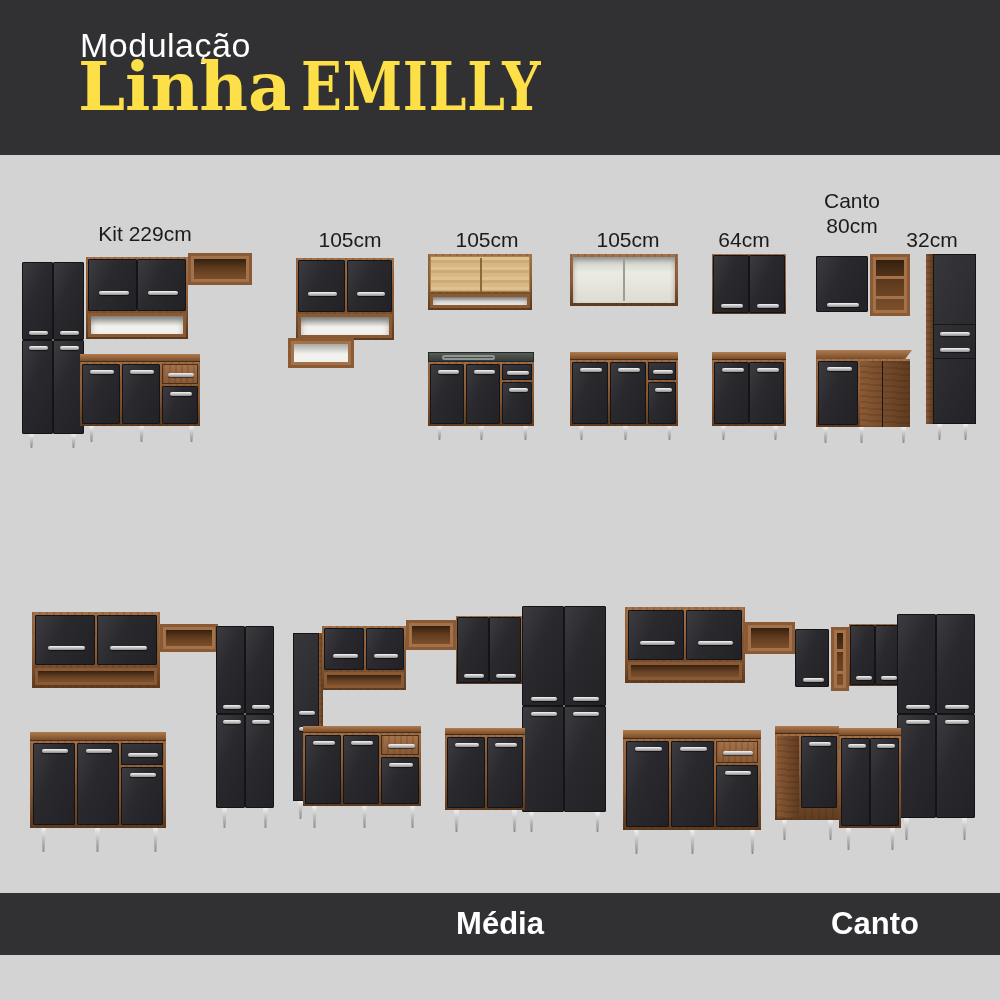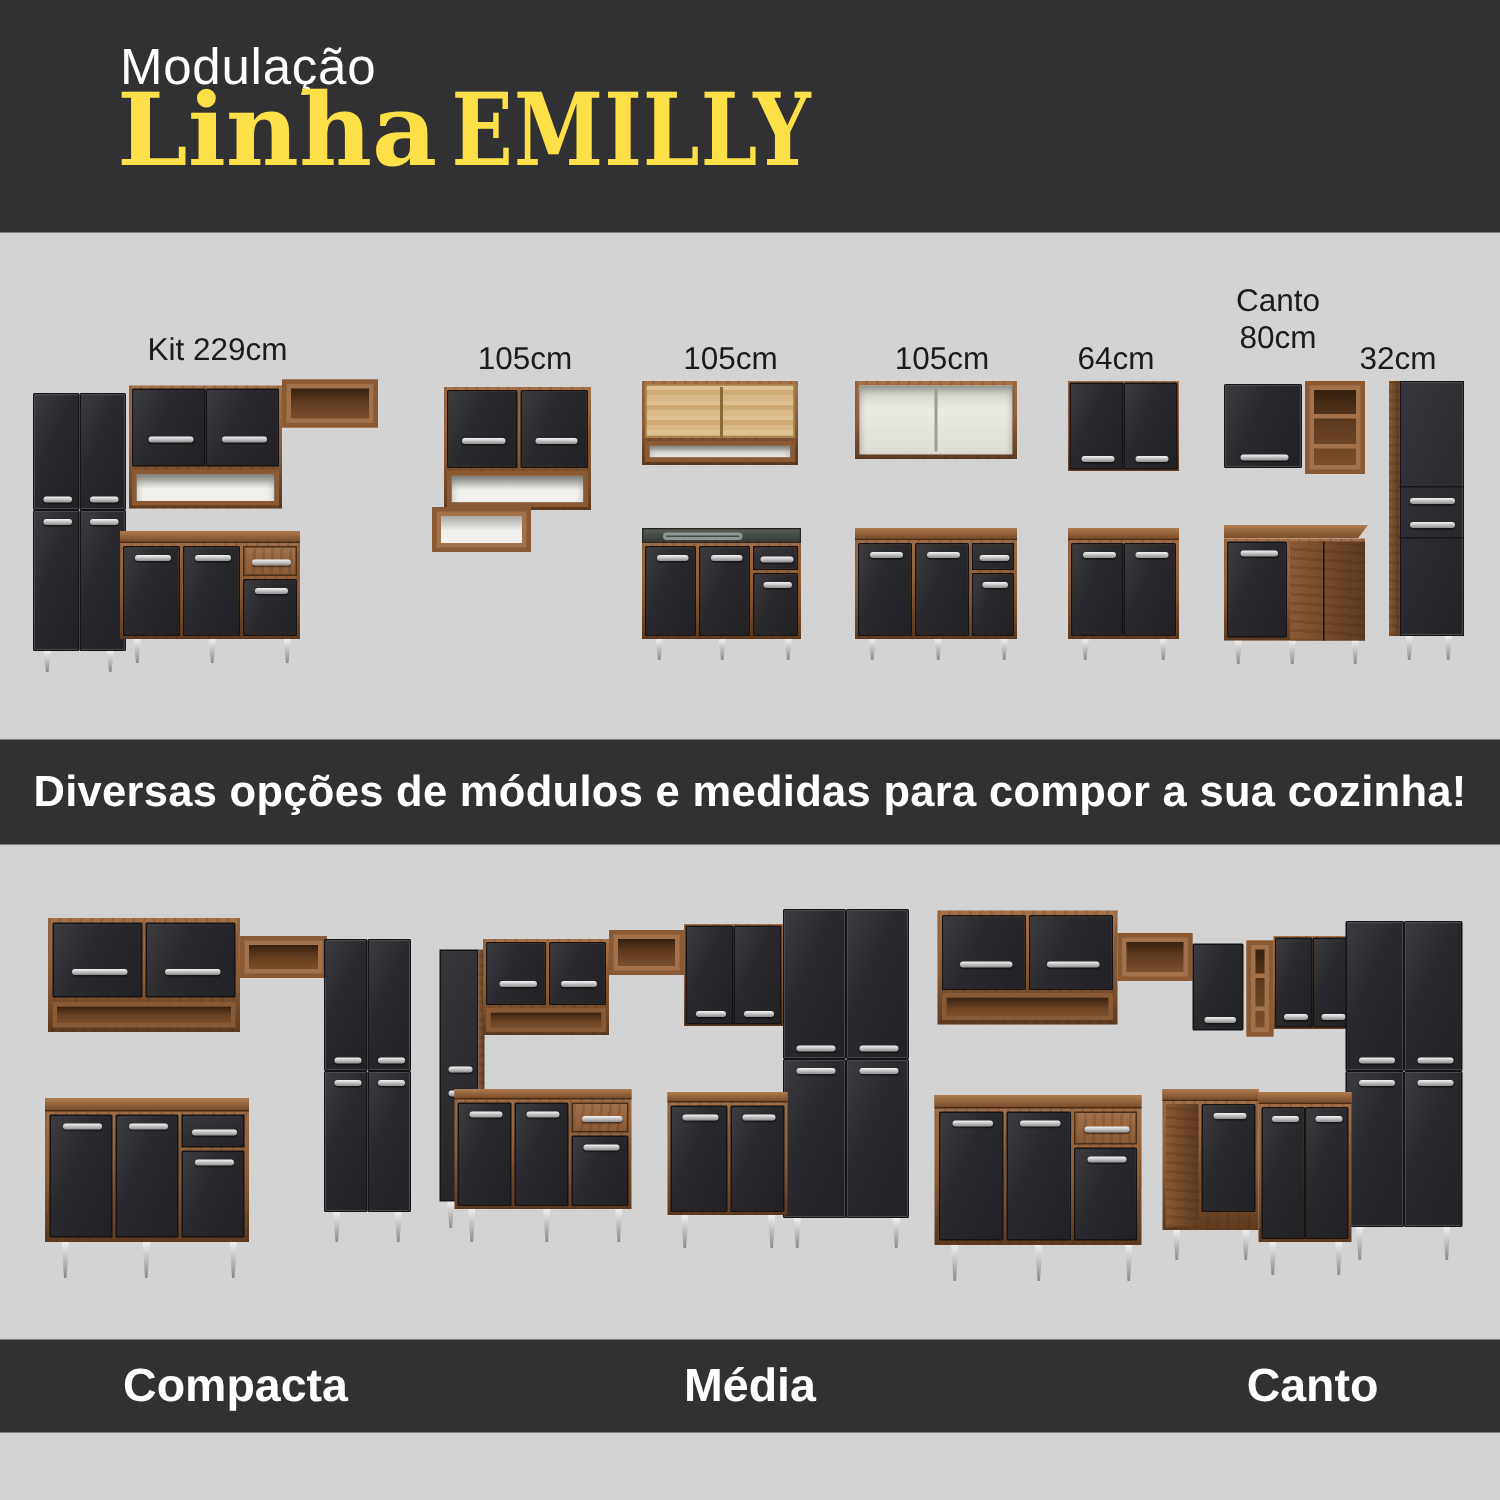--- a/index.html
+++ b/index.html
@@ -273,23 +273,20 @@
           <div class="seam" style="left: 7px; top: 70px; width: 43px; height: 1px;"></div>
           <div class="seam" style="left: 7px; top: 104px; width: 43px; height: 1px;"></div>
           <div class="handle" style="left: 14px; top: 78px; width: 30px; height: 4px;"></div>
           <div class="handle" style="left: 14px; top: 94px; width: 30px; height: 4px;"></div>
           <div class="leg" style="left: 10px; top: 170px; width: 7px; height: 16px;"></div>
           <div class="leg" style="left: 36px; top: 170px; width: 7px; height: 16px;"></div>
         </div>
       </div>
   </section>
 
-  <div class="band banner">
-    <span>Diversas opções de módulos e medidas para compor a sua cozinha!</span>
-  </div>
 
   <section>
     <div class="grp" id="kitchen-compacta">
         <div class="module" style="left: 32px; top: 612px; width: 128px; height: 76px;">
           <div class="carc" style="left: 0px; top: 0px; width: 128px; height: 76px;"></div>
           <div class="door" style="left: 3px; top: 3px; width: 60px; height: 50px;">
             <div class="handle" style="left: 12px; top: 30px; width: 37px; height: 4px;"></div>
           </div>
           <div class="door" style="left: 65px; top: 3px; width: 60px; height: 50px;">
             <div class="handle" style="left: 12px; top: 30px; width: 37px; height: 4px;"></div>
@@ -507,18 +504,17 @@
           <div class="door" style="left: 31px; top: 10px; width: 29px; height: 88px;">
             <div class="handle" style="left: 6px; top: 5px; width: 18px; height: 4px;"></div>
           </div>
           <div class="leg" style="left: 6px; top: 100px; width: 7px; height: 22px;"></div>
           <div class="leg" style="left: 50px; top: 100px; width: 7px; height: 22px;"></div>
         </div>
       </div>
   </section>
 
   <div class="band footer">
-    <span class="flabel" id="flabel-compacta">Compacta</span>
     <span class="flabel" id="flabel-media">Média</span>
     <span class="flabel" id="flabel-grande">Canto</span>
   </div>
 
 </div>
 
 </body></html>

